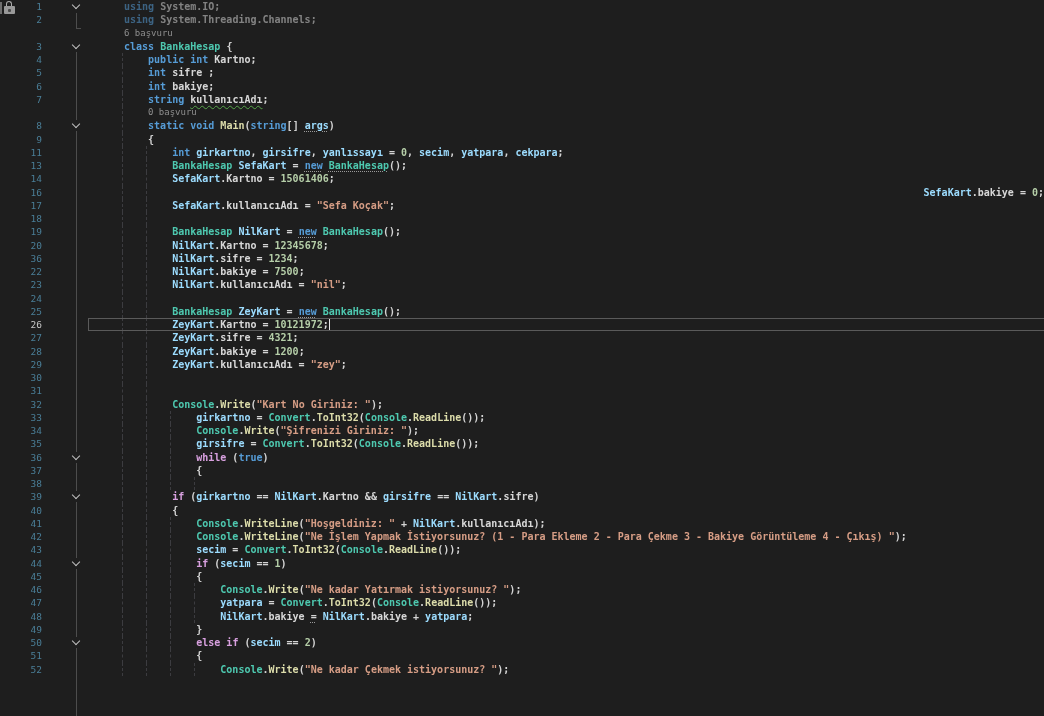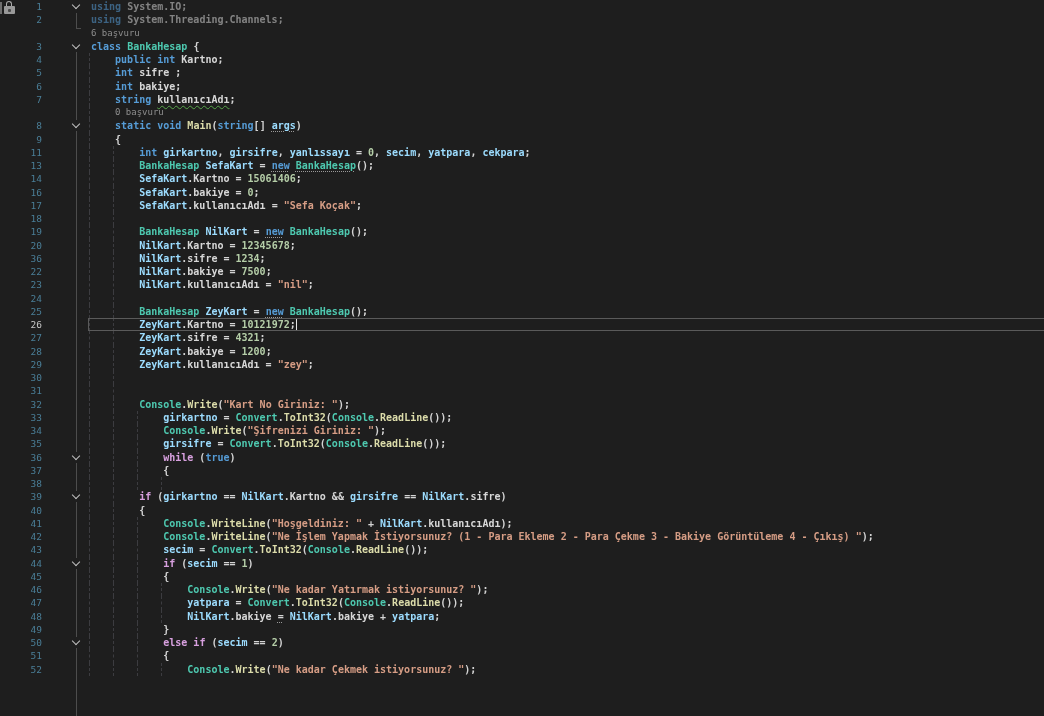--- a/index.html
+++ b/index.html
@@ -8,21 +8,21 @@
   #rows{position:absolute;inset:0;z-index:2;}
   .row{position:relative;display:flex;height:13.2593px;line-height:13.2593px;white-space:pre;}
   .num{width:42px;box-sizing:border-box;text-align:right;font-size:9.5px;font-weight:400;
        color:#4A7E97;flex:0 0 auto;user-select:none;}
   .cur .num{color:#C6C6C6;}
   .fold{width:49px;flex:0 0 auto;position:relative;}
   .chevbox{position:absolute;left:27px;top:1px;width:14px;height:11px;background:#1E1E1E;
            display:flex;align-items:center;justify-content:center;}
   .chev{display:block;width:5px;height:5px;border-right:1.4px solid #BFBFBF;
         border-bottom:1.4px solid #BFBFBF;transform:rotate(45deg);margin-top:-3px;}
-  .code{flex:1 1 auto;position:relative;font-size:10px;font-weight:700;color:#D4D4D4;}
+  .code{flex:1 1 auto;position:relative;font-size:10px;font-weight:700;color:#D4D4D4;margin-left:33px;}
   .dim .code{opacity:0.55;}
   .lensrow .code{font-size:9px;font-weight:400;color:#8E8E8E;}
   .guide{position:absolute;top:0;bottom:0;width:0;border-left:1px dashed #3C3C40;}
   .row.cur::before{content:'';position:absolute;left:88px;right:0;top:0;bottom:0;z-index:3;
        pointer-events:none;box-shadow:inset 0 1px 0 #5A5A5A,inset 0 -1px 0 #5A5A5A,inset 1px 0 0 #5A5A5A;}
   .tk-k{color:#569CD6;}
   .tk-c{color:#D8A0DF;}
   .tk-t{color:#4EC9B0;}
   .tk-m{color:#DCDCAA;}
   .tk-v{color:#9CDCFE;}
@@ -61,21 +61,21 @@
       <div class="row"><div class="num">4</div><div class="fold"></div><div class="code" style="padding-left: 4ch;"><span class="guide" style="left: calc(0ch - 2px);"></span><span class="tk-k">public</span><span class="tk-p"> </span><span class="tk-k">int</span><span class="tk-p"> </span><span class="tk-f">Kartno</span><span class="tk-p">;</span></div></div>
       <div class="row"><div class="num">5</div><div class="fold"></div><div class="code" style="padding-left: 4ch;"><span class="guide" style="left: calc(0ch - 2px);"></span><span class="tk-k">int</span><span class="tk-p"> </span><span class="tk-f">sifre</span><span class="tk-p"> ;</span></div></div>
       <div class="row"><div class="num">6</div><div class="fold"></div><div class="code" style="padding-left: 4ch;"><span class="guide" style="left: calc(0ch - 2px);"></span><span class="tk-k">int</span><span class="tk-p"> </span><span class="tk-f">bakiye</span><span class="tk-p">;</span></div></div>
       <div class="row"><div class="num">7</div><div class="fold"></div><div class="code" style="padding-left: 4ch;"><span class="guide" style="left: calc(0ch - 2px);"></span><span class="tk-k">string</span><span class="tk-p"> </span><span class="tk-f deco-w">kullanıcıAdı</span><span class="tk-p">;</span></div></div>
       <div class="row lensrow"><div class="num"></div><div class="fold"></div><div class="code" style="padding-left: 24px;"><span class="guide" style="left: -2px;"></span><span>0 başvuru</span></div></div>
       <div class="row"><div class="num">8</div><div class="fold"><span class="chevbox"><span class="chev"></span></span></div><div class="code" style="padding-left: 4ch;"><span class="guide" style="left: calc(0ch - 2px);"></span><span class="tk-k">static</span><span class="tk-p"> </span><span class="tk-k">void</span><span class="tk-p"> </span><span class="tk-m">Main</span><span class="tk-p">(</span><span class="tk-k">string</span><span class="tk-p">[] </span><span class="tk-v deco-d">args</span><span class="tk-p">)</span></div></div>
       <div class="row"><div class="num">9</div><div class="fold"></div><div class="code" style="padding-left: 4ch;"><span class="guide" style="left: calc(0ch - 2px);"></span><span class="tk-p">{</span></div></div>
       <div class="row"><div class="num">11</div><div class="fold"></div><div class="code" style="padding-left: 8ch;"><span class="guide" style="left: calc(0ch - 2px);"></span><span class="guide" style="left: calc(4ch - 2px);"></span><span class="tk-k">int</span><span class="tk-p"> </span><span class="tk-v">girkartno</span><span class="tk-p">, </span><span class="tk-v">girsifre</span><span class="tk-p">, </span><span class="tk-v">yanlıssayı</span><span class="tk-p"> = </span><span class="tk-n">0</span><span class="tk-p">, </span><span class="tk-v">secim</span><span class="tk-p">, </span><span class="tk-v">yatpara</span><span class="tk-p">, </span><span class="tk-v">cekpara</span><span class="tk-p">;</span></div></div>
       <div class="row"><div class="num">13</div><div class="fold"></div><div class="code" style="padding-left: 8ch;"><span class="guide" style="left: calc(0ch - 2px);"></span><span class="guide" style="left: calc(4ch - 2px);"></span><span class="tk-t">BankaHesap</span><span class="tk-p"> </span><span class="tk-v">SefaKart</span><span class="tk-p"> = </span><span class="tk-k deco-d">new</span><span class="tk-p"> </span><span class="tk-t deco-d">BankaHesap</span><span class="tk-p">();</span></div></div>
       <div class="row"><div class="num">14</div><div class="fold"></div><div class="code" style="padding-left: 8ch;"><span class="guide" style="left: calc(0ch - 2px);"></span><span class="guide" style="left: calc(4ch - 2px);"></span><span class="tk-v">SefaKart</span><span class="tk-f">.Kartno</span><span class="tk-p"> = </span><span class="tk-n">15061406</span><span class="tk-p">;</span></div></div>
-      <div class="row"><div class="num">16</div><div class="fold"></div><div class="code" style="padding-left: 8ch;"><span class="guide" style="left: calc(0ch - 2px);"></span><span class="guide" style="left: calc(4ch - 2px);"></span><span class="tk-v">SefaKart</span><span class="tk-f">.bakiye</span><span class="tk-p"> = </span><span class="tk-n">0</span><span class="tk-p">;</span></div></div>
+      <div class="row"><div class="num">16</div><div class="fold"></div><div class="code" style="padding-left: 8ch; text-align: right;"><span class="guide" style="left: calc(0ch - 2px);"></span><span class="guide" style="left: calc(4ch - 2px);"></span><span class="tk-v">SefaKart</span><span class="tk-f">.bakiye</span><span class="tk-p"> = </span><span class="tk-n">0</span><span class="tk-p">;</span></div></div>
       <div class="row"><div class="num">17</div><div class="fold"></div><div class="code" style="padding-left: 8ch;"><span class="guide" style="left: calc(0ch - 2px);"></span><span class="guide" style="left: calc(4ch - 2px);"></span><span class="tk-v">SefaKart</span><span class="tk-f">.kullanıcıAdı</span><span class="tk-p"> = </span><span class="tk-s">"Sefa Koçak"</span><span class="tk-p">;</span></div></div>
       <div class="row"><div class="num">18</div><div class="fold"></div><div class="code" style="padding-left: 8ch;"><span class="guide" style="left: calc(0ch - 2px);"></span><span class="guide" style="left: calc(4ch - 2px);"></span></div></div>
       <div class="row"><div class="num">19</div><div class="fold"></div><div class="code" style="padding-left: 8ch;"><span class="guide" style="left: calc(0ch - 2px);"></span><span class="guide" style="left: calc(4ch - 2px);"></span><span class="tk-t">BankaHesap</span><span class="tk-p"> </span><span class="tk-v">NilKart</span><span class="tk-p"> = </span><span class="tk-k deco-d">new</span><span class="tk-p"> </span><span class="tk-t">BankaHesap</span><span class="tk-p">();</span></div></div>
       <div class="row"><div class="num">20</div><div class="fold"></div><div class="code" style="padding-left: 8ch;"><span class="guide" style="left: calc(0ch - 2px);"></span><span class="guide" style="left: calc(4ch - 2px);"></span><span class="tk-v">NilKart</span><span class="tk-f">.Kartno</span><span class="tk-p"> = </span><span class="tk-n">12345678</span><span class="tk-p">;</span></div></div>
       <div class="row"><div class="num">36</div><div class="fold"></div><div class="code" style="padding-left: 8ch;"><span class="guide" style="left: calc(0ch - 2px);"></span><span class="guide" style="left: calc(4ch - 2px);"></span><span class="tk-v">NilKart</span><span class="tk-f">.sifre</span><span class="tk-p"> = </span><span class="tk-n">1234</span><span class="tk-p">;</span></div></div>
       <div class="row"><div class="num">22</div><div class="fold"></div><div class="code" style="padding-left: 8ch;"><span class="guide" style="left: calc(0ch - 2px);"></span><span class="guide" style="left: calc(4ch - 2px);"></span><span class="tk-v">NilKart</span><span class="tk-f">.bakiye</span><span class="tk-p"> = </span><span class="tk-n">7500</span><span class="tk-p">;</span></div></div>
       <div class="row"><div class="num">23</div><div class="fold"></div><div class="code" style="padding-left: 8ch;"><span class="guide" style="left: calc(0ch - 2px);"></span><span class="guide" style="left: calc(4ch - 2px);"></span><span class="tk-v">NilKart</span><span class="tk-f">.kullanıcıAdı</span><span class="tk-p"> = </span><span class="tk-s">"nil"</span><span class="tk-p">;</span></div></div>
       <div class="row"><div class="num">24</div><div class="fold"></div><div class="code" style="padding-left: 8ch;"><span class="guide" style="left: calc(0ch - 2px);"></span><span class="guide" style="left: calc(4ch - 2px);"></span></div></div>
       <div class="row"><div class="num">25</div><div class="fold"></div><div class="code" style="padding-left: 8ch;"><span class="guide" style="left: calc(0ch - 2px);"></span><span class="guide" style="left: calc(4ch - 2px);"></span><span class="tk-t">BankaHesap</span><span class="tk-p"> </span><span class="tk-v">ZeyKart</span><span class="tk-p"> = </span><span class="tk-k deco-d">new</span><span class="tk-p"> </span><span class="tk-t">BankaHesap</span><span class="tk-p">();</span></div></div>
       <div class="row cur"><div class="num">26</div><div class="fold"></div><div class="code" style="padding-left: 8ch;"><span class="guide" style="left: calc(0ch - 2px);"></span><span class="guide" style="left: calc(4ch - 2px);"></span><span class="tk-v">ZeyKart</span><span class="tk-f">.Kartno</span><span class="tk-p"> = </span><span class="tk-n">10121972</span><span class="tk-p">;</span><span class="caret"></span></div></div>

